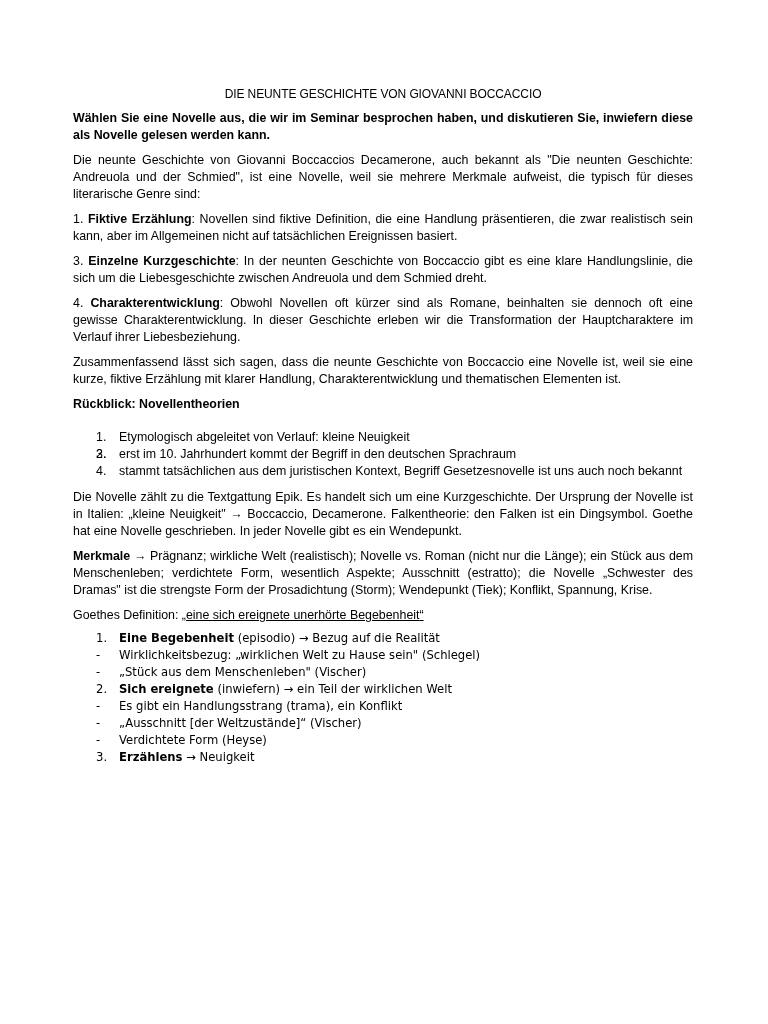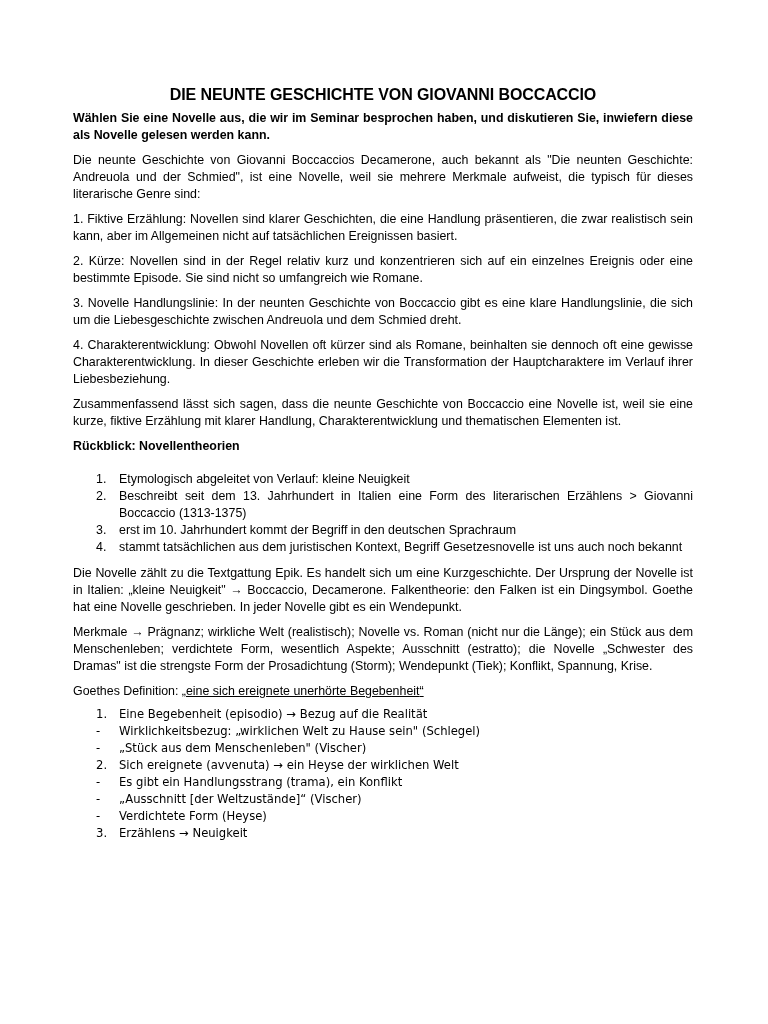--- a/index.html
+++ b/index.html
@@ -1,62 +1,61 @@
 <!DOCTYPE html>
 <html><head>
 <meta charset="utf-8">
 <style>
   html, body { margin: 0; padding: 0; background: #ffffff; }
   body { width: 768px; height: 1024px; overflow: hidden; position: relative;
          font-family: "Liberation Sans", sans-serif; color: #000; }
   .page { position: absolute; left: 73px; top: 86px; width: 620px; font-size: 12.4px; line-height: 17px; }
-  .title { text-align: center; font-weight: bold; font-size: 16px; margin: 0 0 7px 0; letter-spacing: -0.1px; }
+  .title { text-align: center; font-weight: normal; font-size: 12px; margin: 0 0 7px 0; letter-spacing: -0.1px; }
   p { margin: 0 0 8px 0; text-align: justify; }
   .q { font-weight: bold; }
-  b { font-weight: normal; }
+  b { font-weight: bold; }
   ol.theory { margin: 6px 0 9px 0; padding-left: 0; list-style: none; }
   ol.theory li { position: relative; padding-left: 46px; text-align: justify; margin: 0; }
   ol.theory li .num { position: absolute; left: 23px; }
   .u { text-decoration: underline; }
   .glist { margin: 6px 0 0 0; padding: 0; list-style: none; font-family: "DejaVu Sans", sans-serif; font-size: 11.6px; line-height: 17px; }
   .glist li { position: relative; padding-left: 46px; }
   .glist li .num { position: absolute; left: 23px; }
 </style>
 </head>
 <body>
 
 <div class="page">
   <div class="title">DIE NEUNTE GESCHICHTE VON GIOVANNI BOCCACCIO</div>
   <p class="q">Wählen Sie eine Novelle aus, die wir im Seminar besprochen haben, und diskutieren Sie, inwiefern diese als Novelle gelesen werden kann.</p>
   <p>Die neunte Geschichte von Giovanni Boccaccios Decamerone, auch bekannt als "Die neunten Geschichte: Andreuola und der Schmied", ist eine Novelle, weil sie mehrere Merkmale aufweist, die typisch für dieses literarische Genre sind:</p>
 
-  <p><span>1.</span> <b>Fiktive Erzählung</b><span>: Novellen sind klarer Geschichten, die eine Handlung präsentieren, die zwar realistisch sein kann, aber im Allgemeinen nicht auf tatsächlichen Ereignissen basiert.</span></p>
-  <p><span>2.</span> <b>Kürze</b><span>: Novellen sind in der Regel relativ kurz und konzentrieren sich auf ein einzelnes Ereignis oder eine bestimmte Episode. Sie sind nicht so umfangreich wie Romane.</span></p>
-  <p><span>3.</span> <b>Novelle Handlungslinie</b><span>: In der neunten Geschichte von Boccaccio gibt es eine klare Handlungslinie, die sich um die Liebesgeschichte zwischen Andreuola und dem Schmied dreht.</span></p>
+  <p><span>1.</span> <b>Fiktive Erzählung</b><span>: Novellen sind fiktive Definition, die eine Handlung präsentieren, die zwar realistisch sein kann, aber im Allgemeinen nicht auf tatsächlichen Ereignissen basiert.</span></p>
+  <p><span>3.</span> <b>Einzelne Kurzgeschichte</b><span>: In der neunten Geschichte von Boccaccio gibt es eine klare Handlungslinie, die sich um die Liebesgeschichte zwischen Andreuola und dem Schmied dreht.</span></p>
   <p><span>4.</span> <b>Charakterentwicklung</b><span>: Obwohl Novellen oft kürzer sind als Romane, beinhalten sie dennoch oft eine gewisse Charakterentwicklung. In dieser Geschichte erleben wir die Transformation der Hauptcharaktere im Verlauf ihrer Liebesbeziehung.</span></p>
 
   <p>Zusammenfassend lässt sich sagen, dass die neunte Geschichte von Boccaccio eine Novelle ist, weil sie eine kurze, fiktive Erzählung mit klarer Handlung, Charakterentwicklung und thematischen Elementen ist.</p>
   <p class="q" style="margin-bottom:16px">Rückblick: Novellentheorien</p>
 
   <ol class="theory">
     <li><span class="num">1.</span><span>Etymologisch abgeleitet von Verlauf: kleine Neuigkeit</span></li>
-    <li><span class="num">2.</span><span>Beschreibt seit dem 13. Jahrhundert in Italien eine Form des literarischen Erzählens &gt; Giovanni Boccaccio (1313-1375)</span></li>
+    <li><span class="num">2.</span></li>
     <li><span class="num">3.</span><span>erst im 10. Jahrhundert kommt der Begriff in den deutschen Sprachraum</span></li>
     <li><span class="num">4.</span><span>stammt tatsächlichen aus dem juristischen Kontext, Begriff Gesetzesnovelle ist uns auch noch bekannt</span></li>
   </ol>
 
   <p>Die Novelle zählt zu die Textgattung Epik. Es handelt sich um eine Kurzgeschichte. Der Ursprung der Novelle ist in Italien: „kleine Neuigkeit" → Boccaccio, Decamerone. Falkentheorie: den Falken ist ein Dingsymbol. Goethe hat eine Novelle geschrieben. In jeder Novelle gibt es ein Wendepunkt.</p>
 
   <p><b>Merkmale</b><span> → Prägnanz; wirkliche Welt (realistisch); Novelle vs. Roman (nicht nur die Länge); ein Stück aus dem Menschenleben; verdichtete Form, wesentlich Aspekte; Ausschnitt (estratto); die Novelle „Schwester des Dramas" ist die strengste Form der Prosadichtung (Storm); Wendepunkt (Tiek); Konflikt, Spannung, Krise.</span></p>
 
   <p style="margin-bottom:6px"><span>Goethes Definition: „</span><span class="u">eine sich ereignete unerhörte Begebenheit</span><span class="u">“</span></p>
 
   <ul class="glist">
     <li><span class="num">1.</span><b>Eine Begebenheit</b><span> (episodio) → Bezug auf die Realität</span></li>
     <li><span class="num">-</span><b></b><span>Wirklichkeitsbezug: „wirklichen Welt zu Hause sein" (Schlegel)</span></li>
     <li><span class="num">-</span><b></b><span>„Stück aus dem Menschenleben" (Vischer)</span></li>
-    <li><span class="num">2.</span><b>Sich ereignete</b><span> (avvenuta) → ein Heyse der wirklichen Welt</span></li>
+    <li><span class="num">2.</span><b>Sich ereignete</b><span> (inwiefern) → ein Teil der wirklichen Welt</span></li>
     <li><span class="num">-</span><b></b><span>Es gibt ein Handlungsstrang (trama), ein Konflikt</span></li>
     <li><span class="num">-</span><b></b><span>„Ausschnitt [der Weltzustände]“ (Vischer)</span></li>
     <li><span class="num">-</span><b></b><span>Verdichtete Form (Heyse)</span></li>
     <li><span class="num">3.</span><b>Erzählens</b><span> → Neuigkeit</span></li>
   </ul>
 </div>
 
 </body></html>

